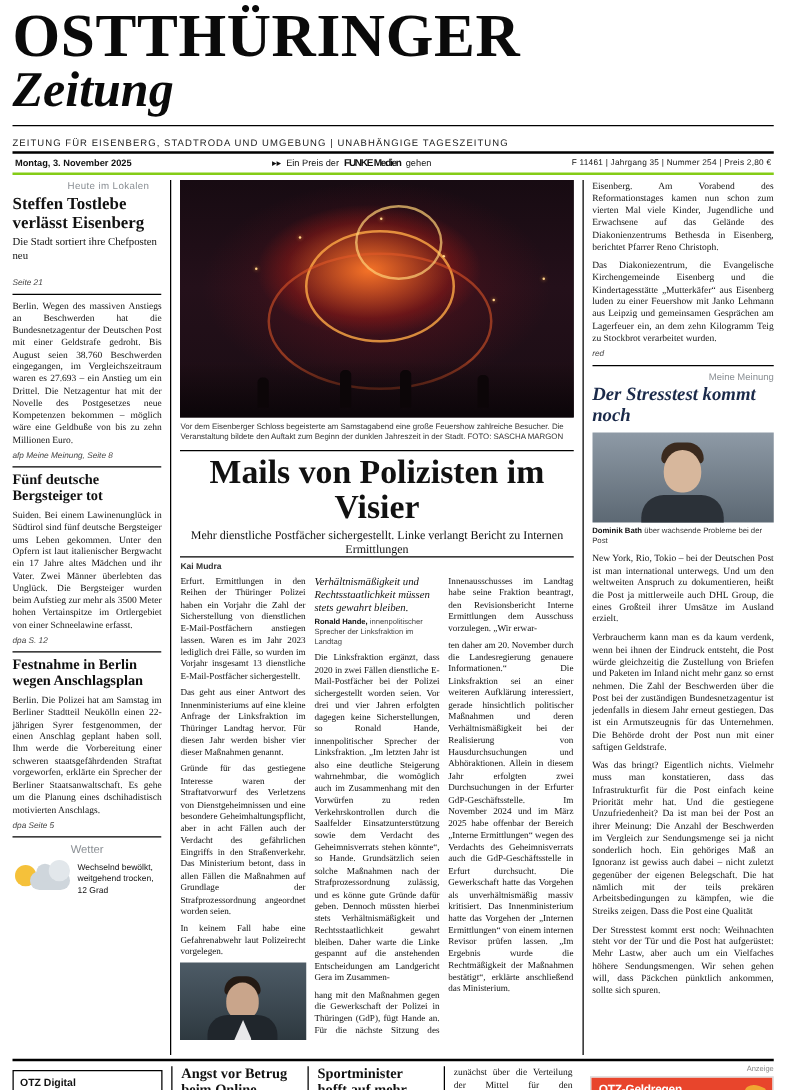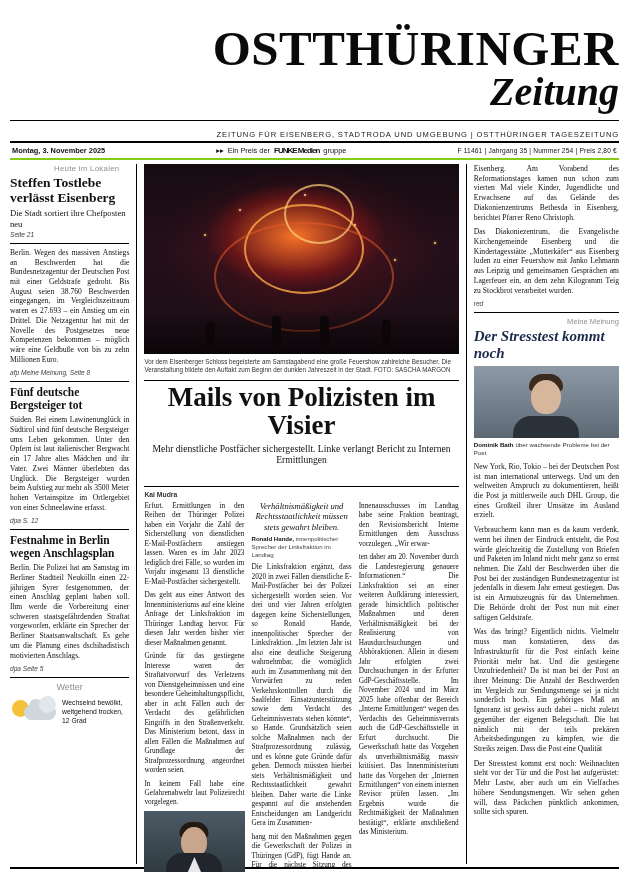--- a/index.html
+++ b/index.html
@@ -10,21 +10,21 @@
   body {
     width: 629px; height: 872px;
     font-family: "Liberation Serif", serif;
     color: #111;
     overflow: hidden;
     position: relative;
   }
   .page { width: 629px; height: 872px; position: relative; padding: 0 10px; }
 
   
-  .masthead { text-align: right; padding-top: 24px; }
+  .masthead { text-align: left; padding-top: 4px; }
   .mast-line1 {
     font-family: "Liberation Serif", serif;
     font-weight: bold;
     font-size: 49px;
     letter-spacing: 0.5px;
     line-height: 1.0;
     color: #0a0a0a;
   }
   .mast-line2 {
     font-family: "Liberation Serif", serif;
@@ -93,21 +93,21 @@
     font-family: "Liberation Serif", serif;
     font-weight: bold;
     font-size: 11.5px;
     line-height: 1.12;
     margin: 0 0 3px 0;
   }
   .subhead {
     font-family: "Liberation Serif", serif;
     font-size: 8.6px;
     line-height: 1.2;
-    margin: 0 0 2px 0;
+    margin: 0 0 14px 0;
   }
   .seite {
     font-family: "Liberation Sans", sans-serif;
     font-size: 6.6px;
     font-style: italic;
     color: #444;
     margin-bottom: 4px;
   }
   p.body {
     font-size: 7.6px;
@@ -170,21 +170,21 @@
     font-weight: bold;
     font-size: 27px;
     line-height: 1.06;
     text-align: center;
     margin: 2px 0 3px 0;
   }
   .main-sub {
     font-family: "Liberation Serif", serif;
     font-size: 9.6px;
     text-align: center;
-    margin-bottom: 21px;
+    margin-bottom: 0;
   }
   .byline {
     font-family: "Liberation Sans", sans-serif;
     font-size: 6.8px;
     font-weight: bold;
     color: #333;
     margin-bottom: 3px;
   }
   .three-col {
     column-count: 3;
@@ -227,21 +227,20 @@
     position: absolute; left: 50%; bottom: 0; transform: translateX(-50%);
     width: 14px; height: 16px; background: #e8e8ea;
     clip-path: polygon(50% 0, 100% 100%, 0 100%);
   }
   .quote-text {
     font-family: "Liberation Serif", serif;
     font-style: italic;
     font-size: 8.6px;
     line-height: 1.22;
     margin: 14px 0 3px 0;
-    text-align: center;
   }
   .quote-attr {
     font-family: "Liberation Sans", sans-serif;
     font-size: 6.1px;
     line-height: 1.25;
     color: #444;
   }
   .quote-attr b { color: #111; }
 
   
@@ -387,31 +386,31 @@
 </style>
 </head>
 <body>
 
 <div class="page">
 
   <div class="masthead">
     <div class="mast-line1">OSTTHÜRINGER</div>
     <div class="mast-line2">Zeitung</div>
     <div class="rule-thin"></div>
-    <div class="mast-sub">ZEITUNG FÜR EISENBERG, STADTRODA UND UMGEBUNG | OSTTHÜRINGER TAGESZEITUNG</div>
+    <div class="mast-sub">ZEITUNG FÜR EISENBERG, STADTRODA UND UMGEBUNG | UNABHÄNGIGE TAGESZEITUNG</div>
     <div class="rule-thick"></div>
   </div>
 
   <div class="infobar">
     <div class="left">Montag, 3. November 2025</div>
     <div class="center">
       <span>▸▸</span>
       <span>Ein Preis der</span>
       <span class="funke-mark">FUNKE Medien</span>
-      <span>gruppe</span>
+      <span>gehen</span>
     </div>
     <div class="right">F 11461 | Jahrgang 35 | Nummer 254 | Preis 2,80 €</div>
   </div>
 
   <div class="grid">
 
     <div class="col col-left">
       <div class="kicker">Heute im Lokalen</div>
       <h2 class="head-s">Steffen Tostlebe verlässt Eisenberg</h2>
       <div class="subhead">Die Stadt sortiert ihre Chefposten neu</div>

